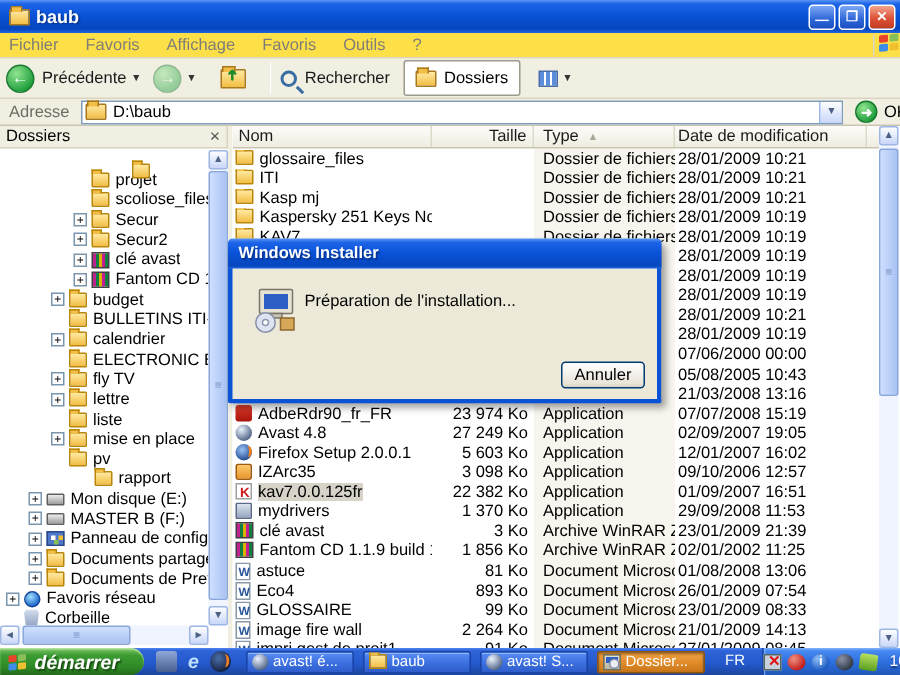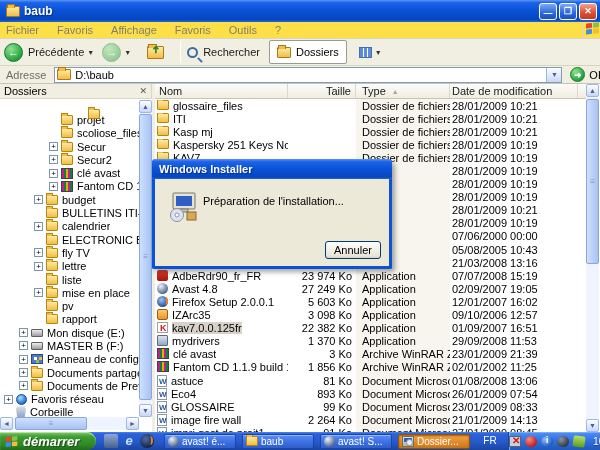--- a/index.html
+++ b/index.html
@@ -143,21 +143,21 @@
   .c-name{width:133px;flex:none;display:flex;padding-left:2px;overflow:hidden;}
   .c-name .fi{margin-right:4px;}
   .nt{overflow:hidden;}
   .frow.sel .nt{background:#D7D3C9;}
   .c-size{width:68px;flex:none;text-align:right;padding-right:4px;}
   .c-type{width:94px;flex:none;padding-left:6px;overflow:hidden;}
   .c-date{flex:1;padding-left:2px;}
   .list-vscroll-track{left:586px;top:0;width:13px;height:348px;}
 
   
-  .dialog{position:absolute;left:152px;top:159px;width:240px;height:110px;z-index:50;
+  .dialog{position:absolute;left:152px;top:159px;width:289px;height:110px;z-index:50;
     border:3px solid #0A52D6;border-top:none;border-radius:5px 5px 2px 2px;background:#ECE9D8;
     box-shadow:3px 3px 5px rgba(0,0,0,.35);}
   .dlg-title{height:20px;border-radius:3px 3px 0 0;margin:0 -3px;
     background:linear-gradient(180deg,#5A96F2 0%,#1C63E8 14%,#0A53D8 48%,#0646BE 90%,#1E66E2 100%);
     color:#fff;font-weight:bold;font-size:11px;display:flex;align-items:center;padding-left:7px;
     text-shadow:1px 1px 1px #04308A;}
   .dlg-body{position:relative;height:87px;}
   .dlg-icon{position:absolute;left:12px;top:12px;}
   .dlg-msg{position:absolute;left:48px;top:16px;color:#000;}
   .dlg-cancel{position:absolute;right:8px;bottom:7px;width:56px;height:18px;
@@ -339,21 +339,21 @@
         <div class="tree-row" style="padding-left: 34px;">
           <span class="expand">+</span>
           <span class="ti i-folder"></span>
           <span class="tl">mise en place</span>
         </div>
         <div class="tree-row" style="padding-left: 34px;">
           <span class="expand sp"></span>
           <span class="ti i-folder"></span>
           <span class="tl">pv</span>
         </div>
-        <div class="tree-row" style="padding-left: 34px;">
+        <div class="tree-row" style="padding-left: 34px; margin-left: 17px;">
           <span class="expand sp"></span>
           <span class="ti i-folder"></span>
           <span class="tl">rapport</span>
         </div>
         <div class="tree-row" style="padding-left: 19px;">
           <span class="expand">+</span>
           <span class="ti i-disk"></span>
           <span class="tl">Mon disque (E:)</span>
         </div>
         <div class="tree-row" style="padding-left: 19px;">

